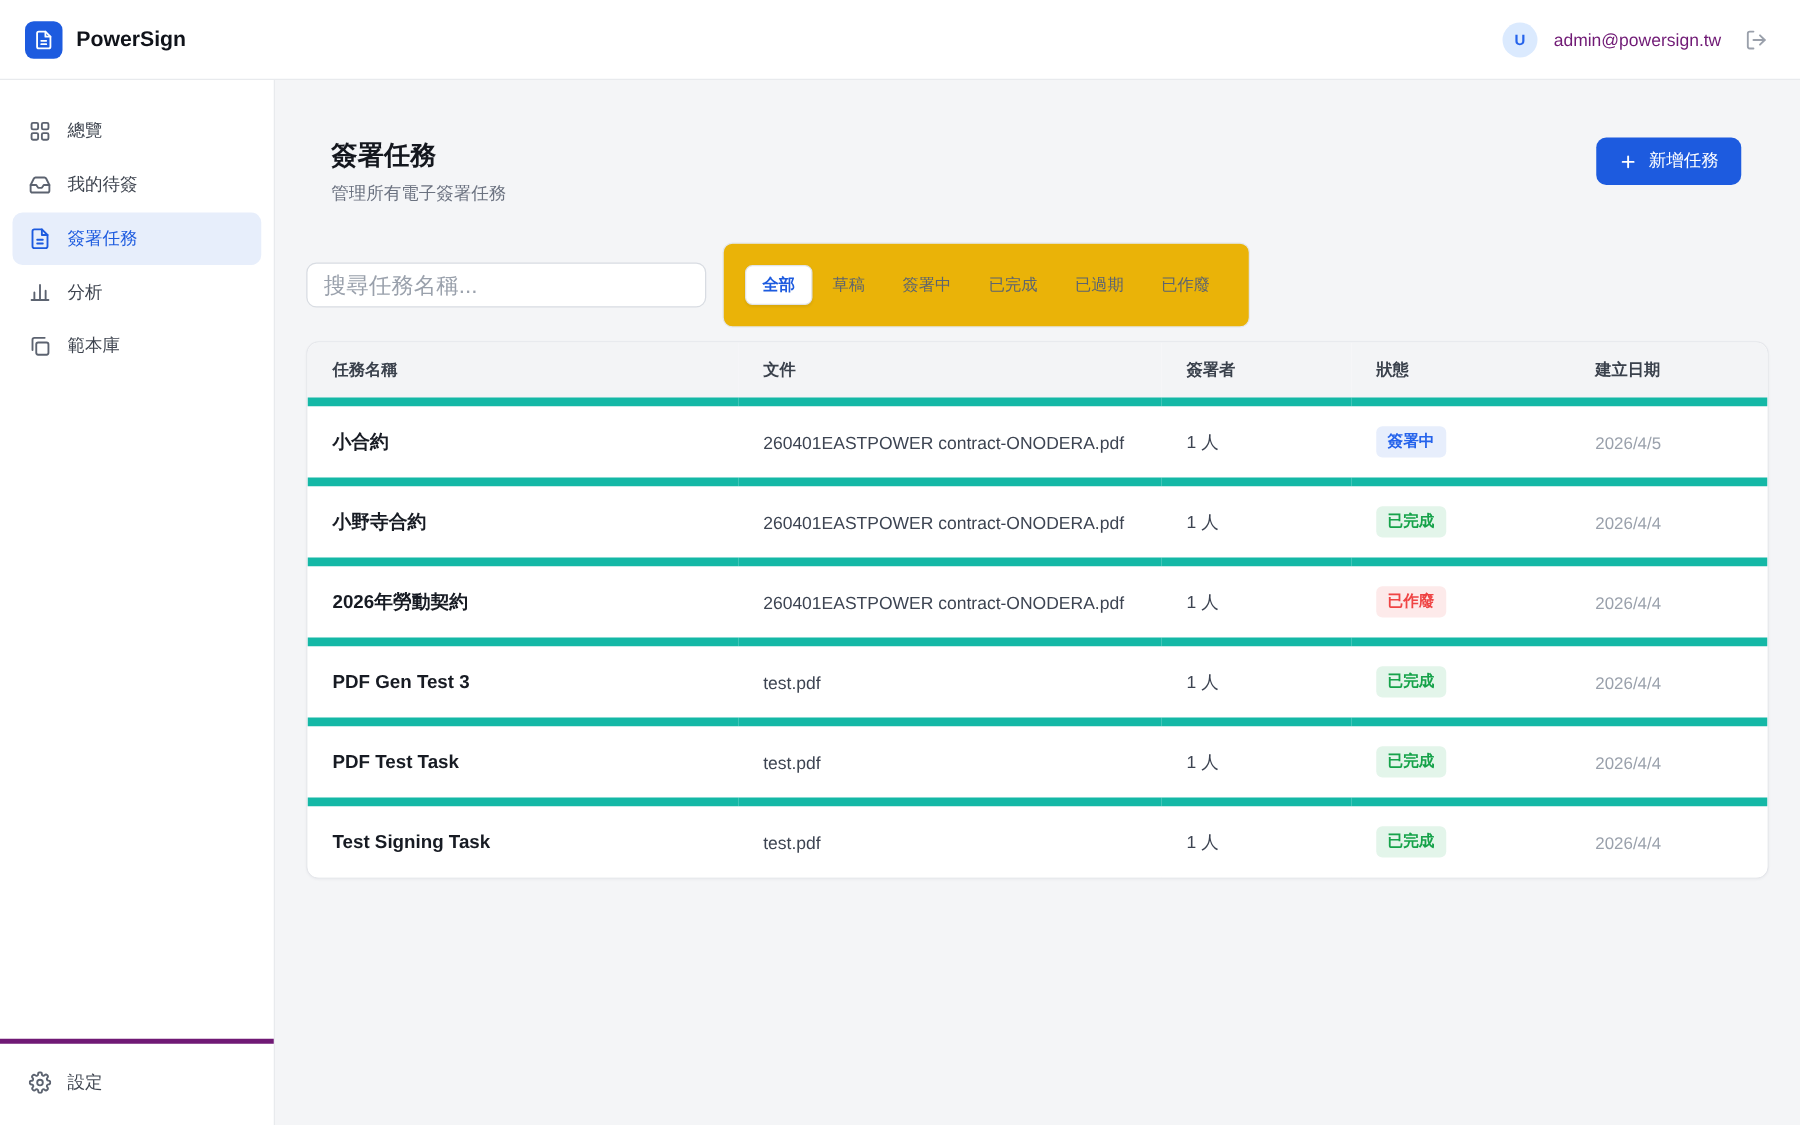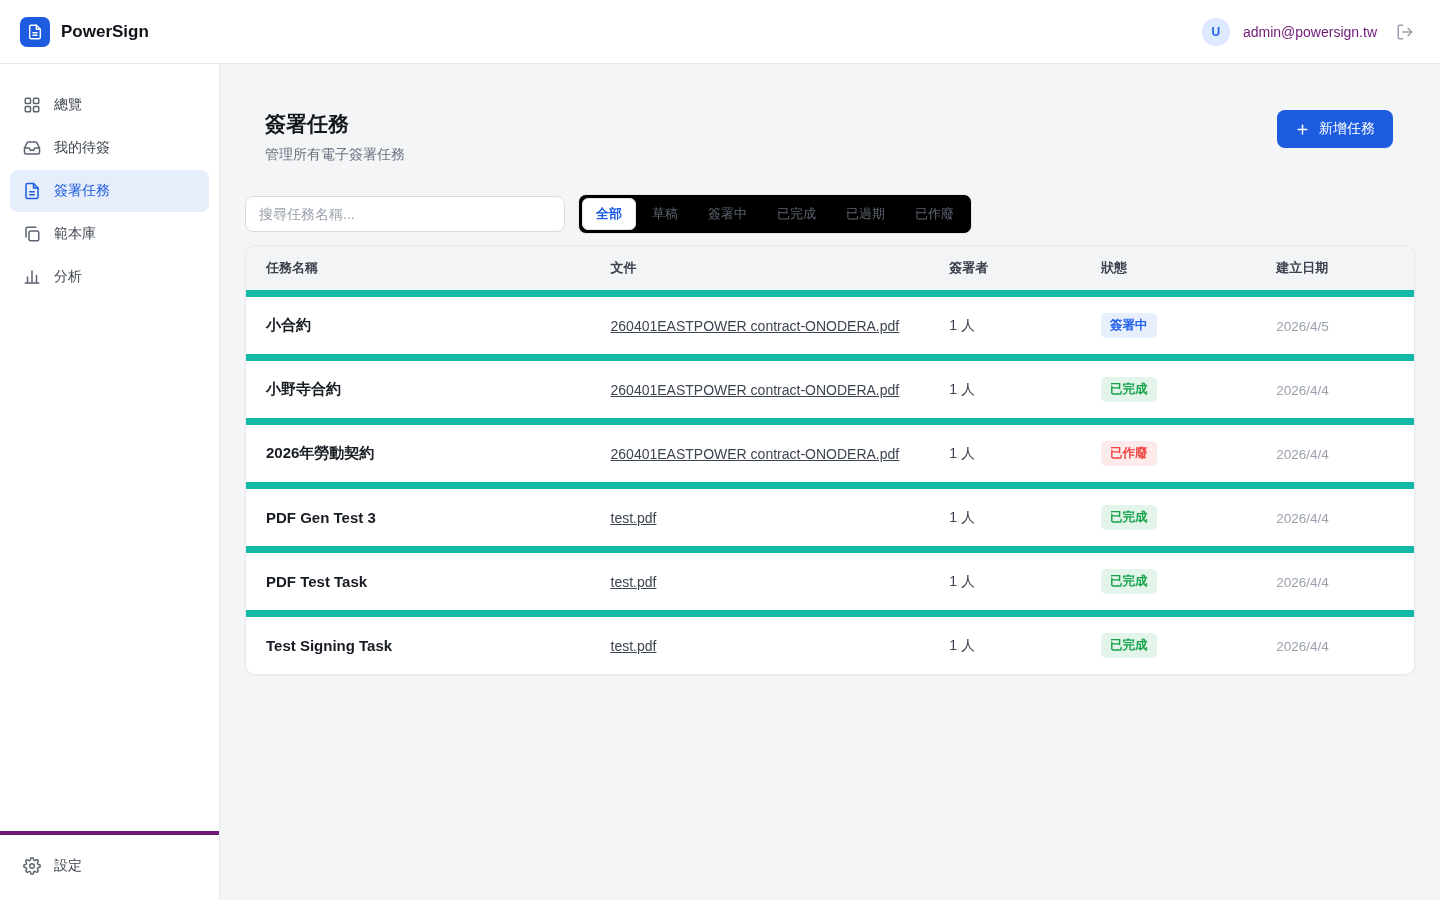--- a/index.html
+++ b/index.html
@@ -78,28 +78,28 @@
     border: none; border-radius: 8px;
     font-size: 14px; font-family: inherit;
     cursor: pointer;
   }
   .new-task-btn svg { width: 15px; height: 15px; }
 
   .toolbar { display: flex; align-items: center; gap: 13px; margin-top: 30px; }
   .search-input {
     width: 320px; height: 36px;
     border: 1px solid #d8dce2; border-radius: 8px;
-    padding: 0 13px; font-size: 14px; font-family: inherit;
+    padding: 0 13px; font-size: 18px; font-family: inherit;
     background: #fff; color: #ef4444; outline: none;
   }
   .search-input::placeholder { color: #9aa1ac; }
   .filter-group {
     display: flex; align-items: center; gap: 2px;
-    background: #000000; border: 1px solid #e4e7ea;
-    border-radius: 8px; padding: 3px;
+    background: #eab308; border: 1px solid #e4e7ea;
+    border-radius: 8px; padding: 17px;
   }
   .filter-tab {
     padding: 6px 13px; font-size: 13px; color: #5d6470;
     border-radius: 6px; cursor: pointer; white-space: nowrap;
     border: 1px solid transparent;
   }
   .filter-tab.active {
     background: #fff; color: #1d5bdf; font-weight: 600;
     border-color: #e1e4e8; box-shadow: 0 1px 2px rgba(16,24,40,.07);
   }
@@ -117,21 +117,21 @@
   col.c-name { width: 29.5%; } col.c-file { width: 29%; } col.c-signers { width: 13%; }
   col.c-status { width: 15%; } col.c-date { width: 13.5%; }
   thead th {
     background: #f3f4f6;
     text-align: left; font-size: 13px; font-weight: 700; color: #3a414c;
     padding: 13px 20px;
   }
   tbody td { padding: 16px 20px; border-top: 7px solid #14b8a6; font-size: 14px; vertical-align: middle; }
   tbody tr { cursor: pointer; background: #fff; }
   .cell-name { font-size: 15px; font-weight: 700; color: #171b23; }
-  .cell-file { color: #3d4452; text-decoration: underline; }
+  .cell-file { color: #3d4452; }
   .cell-signers { color: #3d4452; }
   .cell-date { color: #9aa1ac; font-size: 13.5px; }
   .badge {
     display: inline-block; padding: 4px 9px;
     border-radius: 5px; font-size: 12.5px; font-weight: 700;
   }
   .badge[data-status="signing"] { background: #e7eefc; color: #2563eb; }
   .badge[data-status="done"]    { background: #e3f5ea; color: #16a34a; }
   .badge[data-status="void"]    { background: #fdeaea; color: #ef4444; }
 </style>
@@ -195,36 +195,36 @@
             <polyline points="14 2 14 8 20 8"></polyline>
             <line x1="15" y1="13" x2="9" y2="13"></line>
             <line x1="15" y1="17" x2="9" y2="17"></line>
           </svg>
       </span>
       <span>簽署任務</span>
     </div>
     <div class="nav-item">
       <span style="display:flex">
         <svg viewBox="0 0 24 24" fill="none" stroke="currentColor" stroke-width="2" stroke-linecap="round" stroke-linejoin="round">
-            <rect x="8" y="8" width="13" height="13" rx="2"></rect>
-            <path d="M4 16V5a2 2 0 0 1 2-2h11"></path>
-          </svg>
-      </span>
-      <span>範本庫</span>
-    </div>
-    <div class="nav-item">
-      <span style="display:flex">
-        <svg viewBox="0 0 24 24" fill="none" stroke="currentColor" stroke-width="2" stroke-linecap="round" stroke-linejoin="round">
             <line x1="6" y1="20" x2="6" y2="12"></line>
             <line x1="12" y1="20" x2="12" y2="4"></line>
             <line x1="18" y1="20" x2="18" y2="10"></line>
             <line x1="3" y1="20" x2="21" y2="20"></line>
           </svg>
       </span>
       <span>分析</span>
+    </div>
+    <div class="nav-item">
+      <span style="display:flex">
+        <svg viewBox="0 0 24 24" fill="none" stroke="currentColor" stroke-width="2" stroke-linecap="round" stroke-linejoin="round">
+            <rect x="8" y="8" width="13" height="13" rx="2"></rect>
+            <path d="M4 16V5a2 2 0 0 1 2-2h11"></path>
+          </svg>
+      </span>
+      <span>範本庫</span>
     </div>
     <div class="sidebar-footer">
       <div class="nav-item">
         <span style="display:flex">
           <svg viewBox="0 0 24 24" fill="none" stroke="currentColor" stroke-width="2" stroke-linecap="round" stroke-linejoin="round" width="18" height="18">
               <circle cx="12" cy="12" r="3"></circle>
               <path d="M19.4 15a1.65 1.65 0 0 0 .33 1.82l.06.06a2 2 0 0 1-2.83 2.83l-.06-.06a1.65 1.65 0 0 0-1.82-.33 1.65 1.65 0 0 0-1 1.51V21a2 2 0 0 1-4 0v-.09a1.65 1.65 0 0 0-1-1.51 1.65 1.65 0 0 0-1.82.33l-.06.06a2 2 0 0 1-2.83-2.83l.06-.06a1.65 1.65 0 0 0 .33-1.82 1.65 1.65 0 0 0-1.51-1H3a2 2 0 0 1 0-4h.09a1.65 1.65 0 0 0 1.51-1 1.65 1.65 0 0 0-.33-1.82l-.06-.06a2 2 0 0 1 2.83-2.83l.06.06a1.65 1.65 0 0 0 1.82.33h.08a1.65 1.65 0 0 0 1-1.51V3a2 2 0 0 1 4 0v.09a1.65 1.65 0 0 0 1 1.51h.08a1.65 1.65 0 0 0 1.82-.33l.06-.06a2 2 0 0 1 2.83 2.83l-.06.06a1.65 1.65 0 0 0-.33 1.82v.08a1.65 1.65 0 0 0 1.51 1H21a2 2 0 0 1 0 4h-.09a1.65 1.65 0 0 0-1.51 1z"></path>
             </svg>
         </span>
         <span>設定</span>

